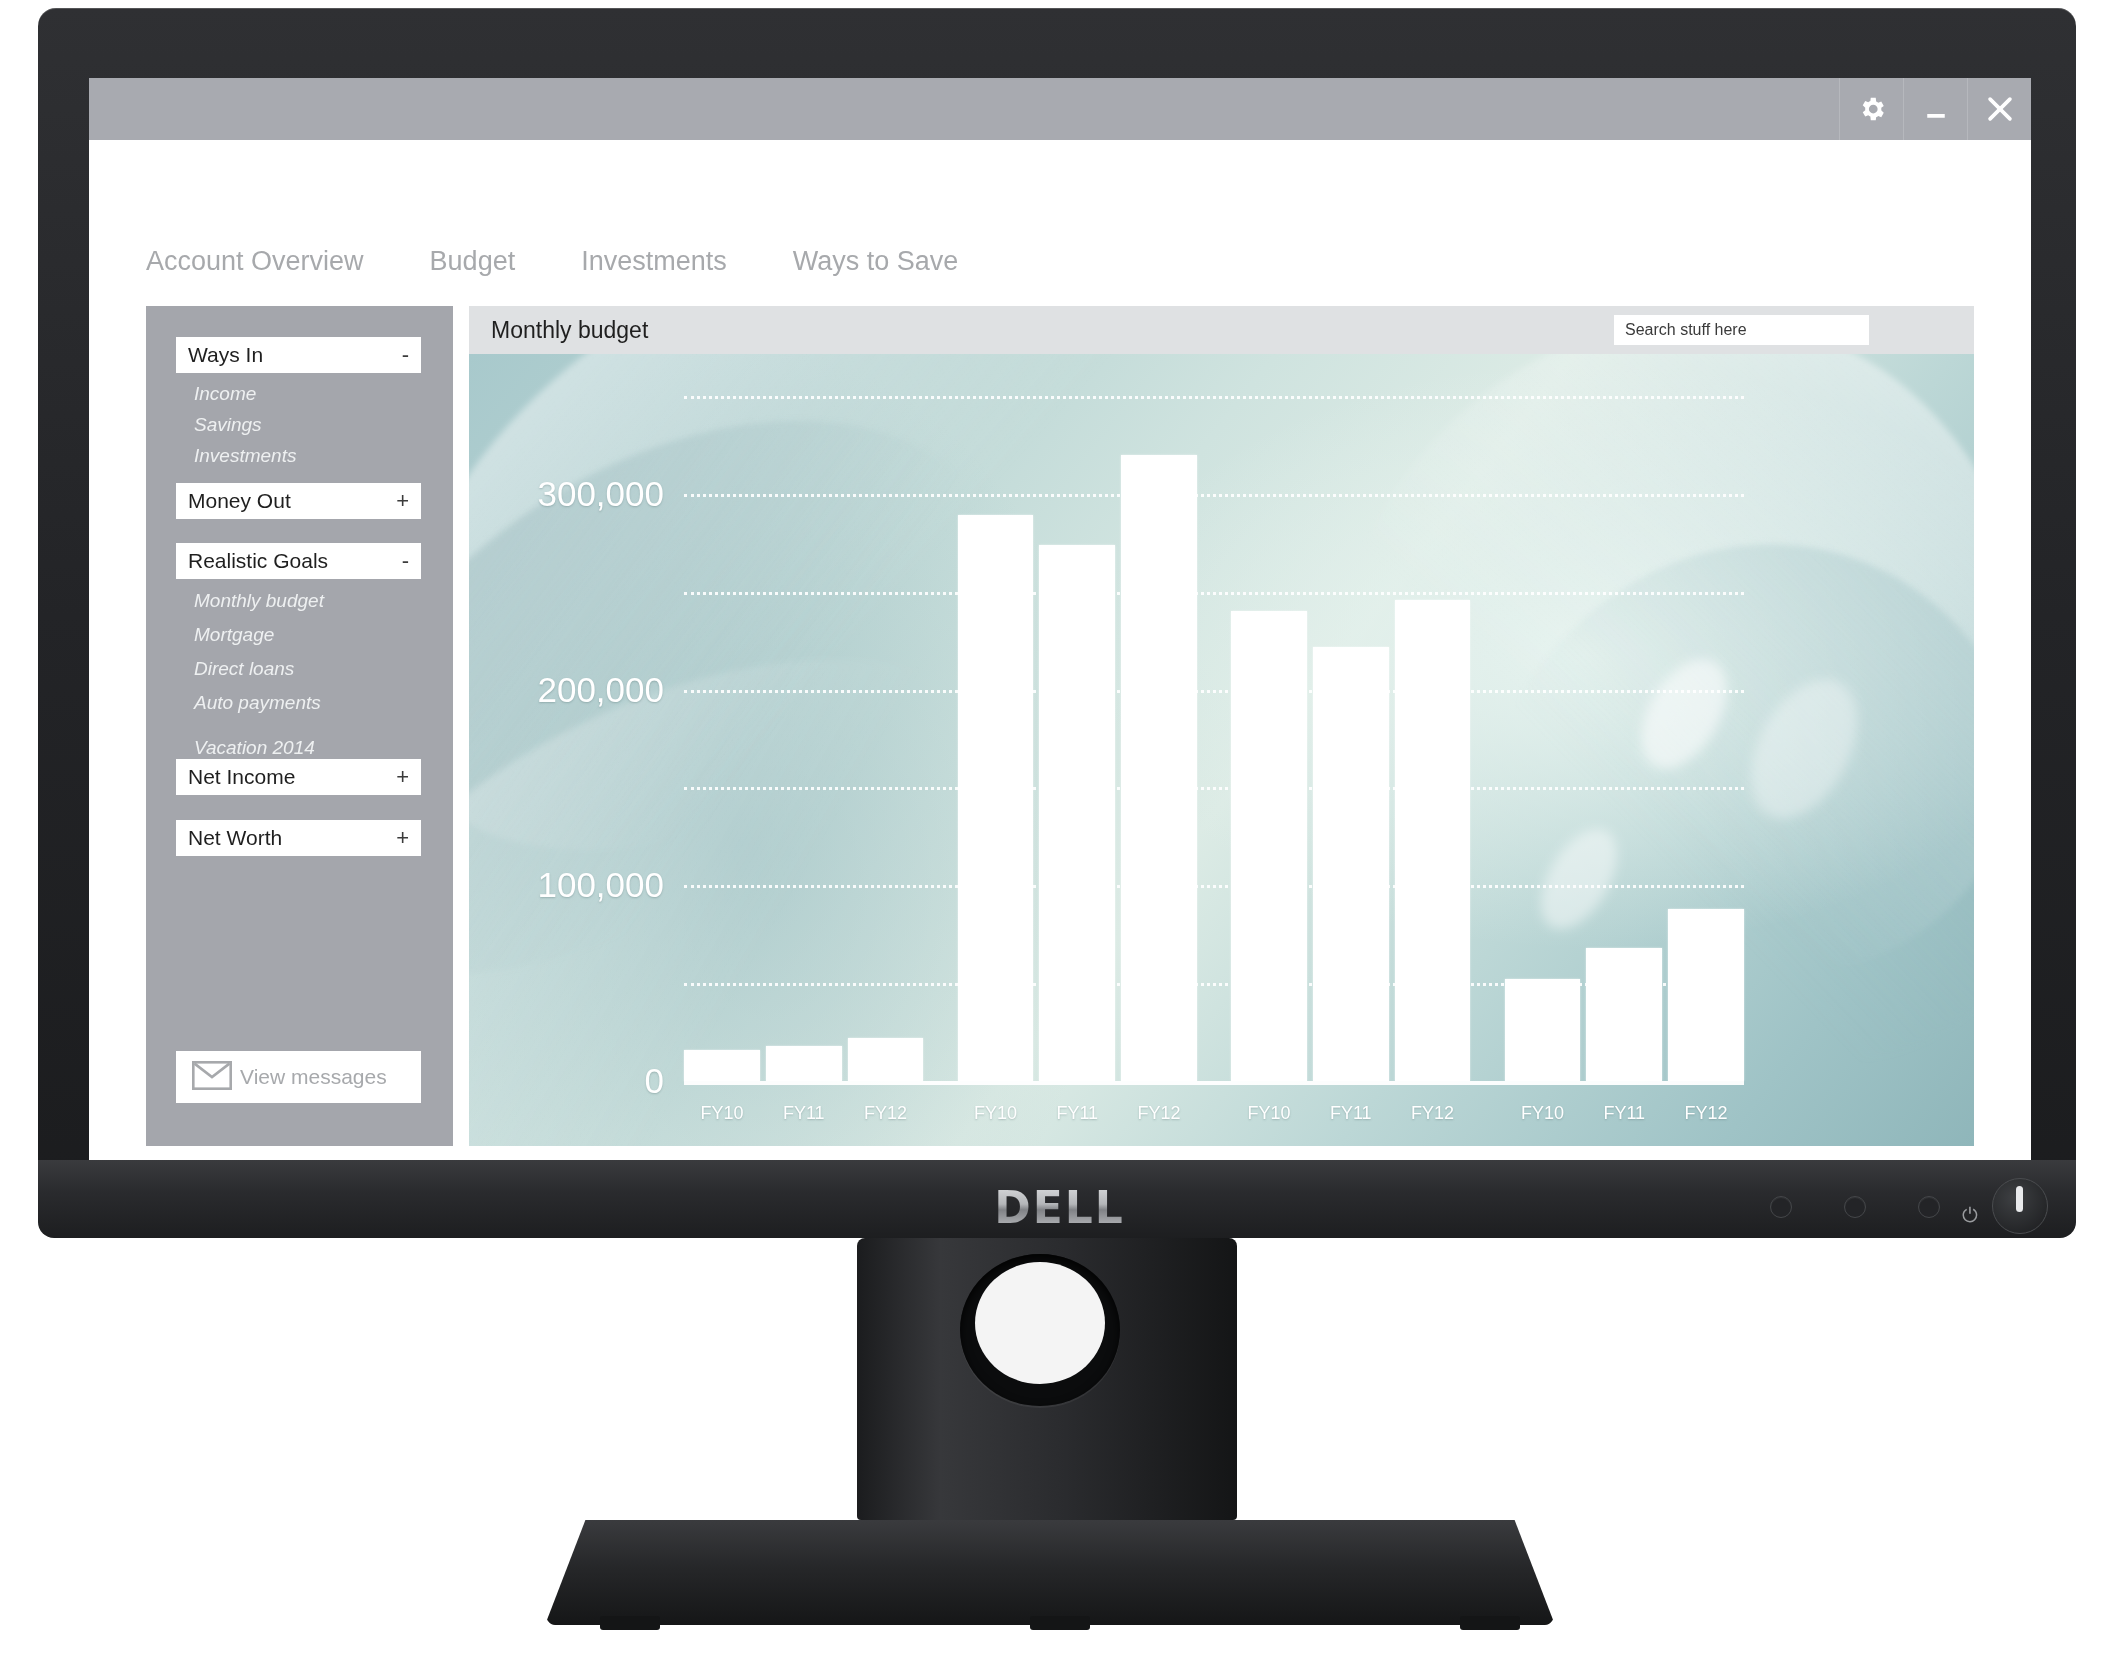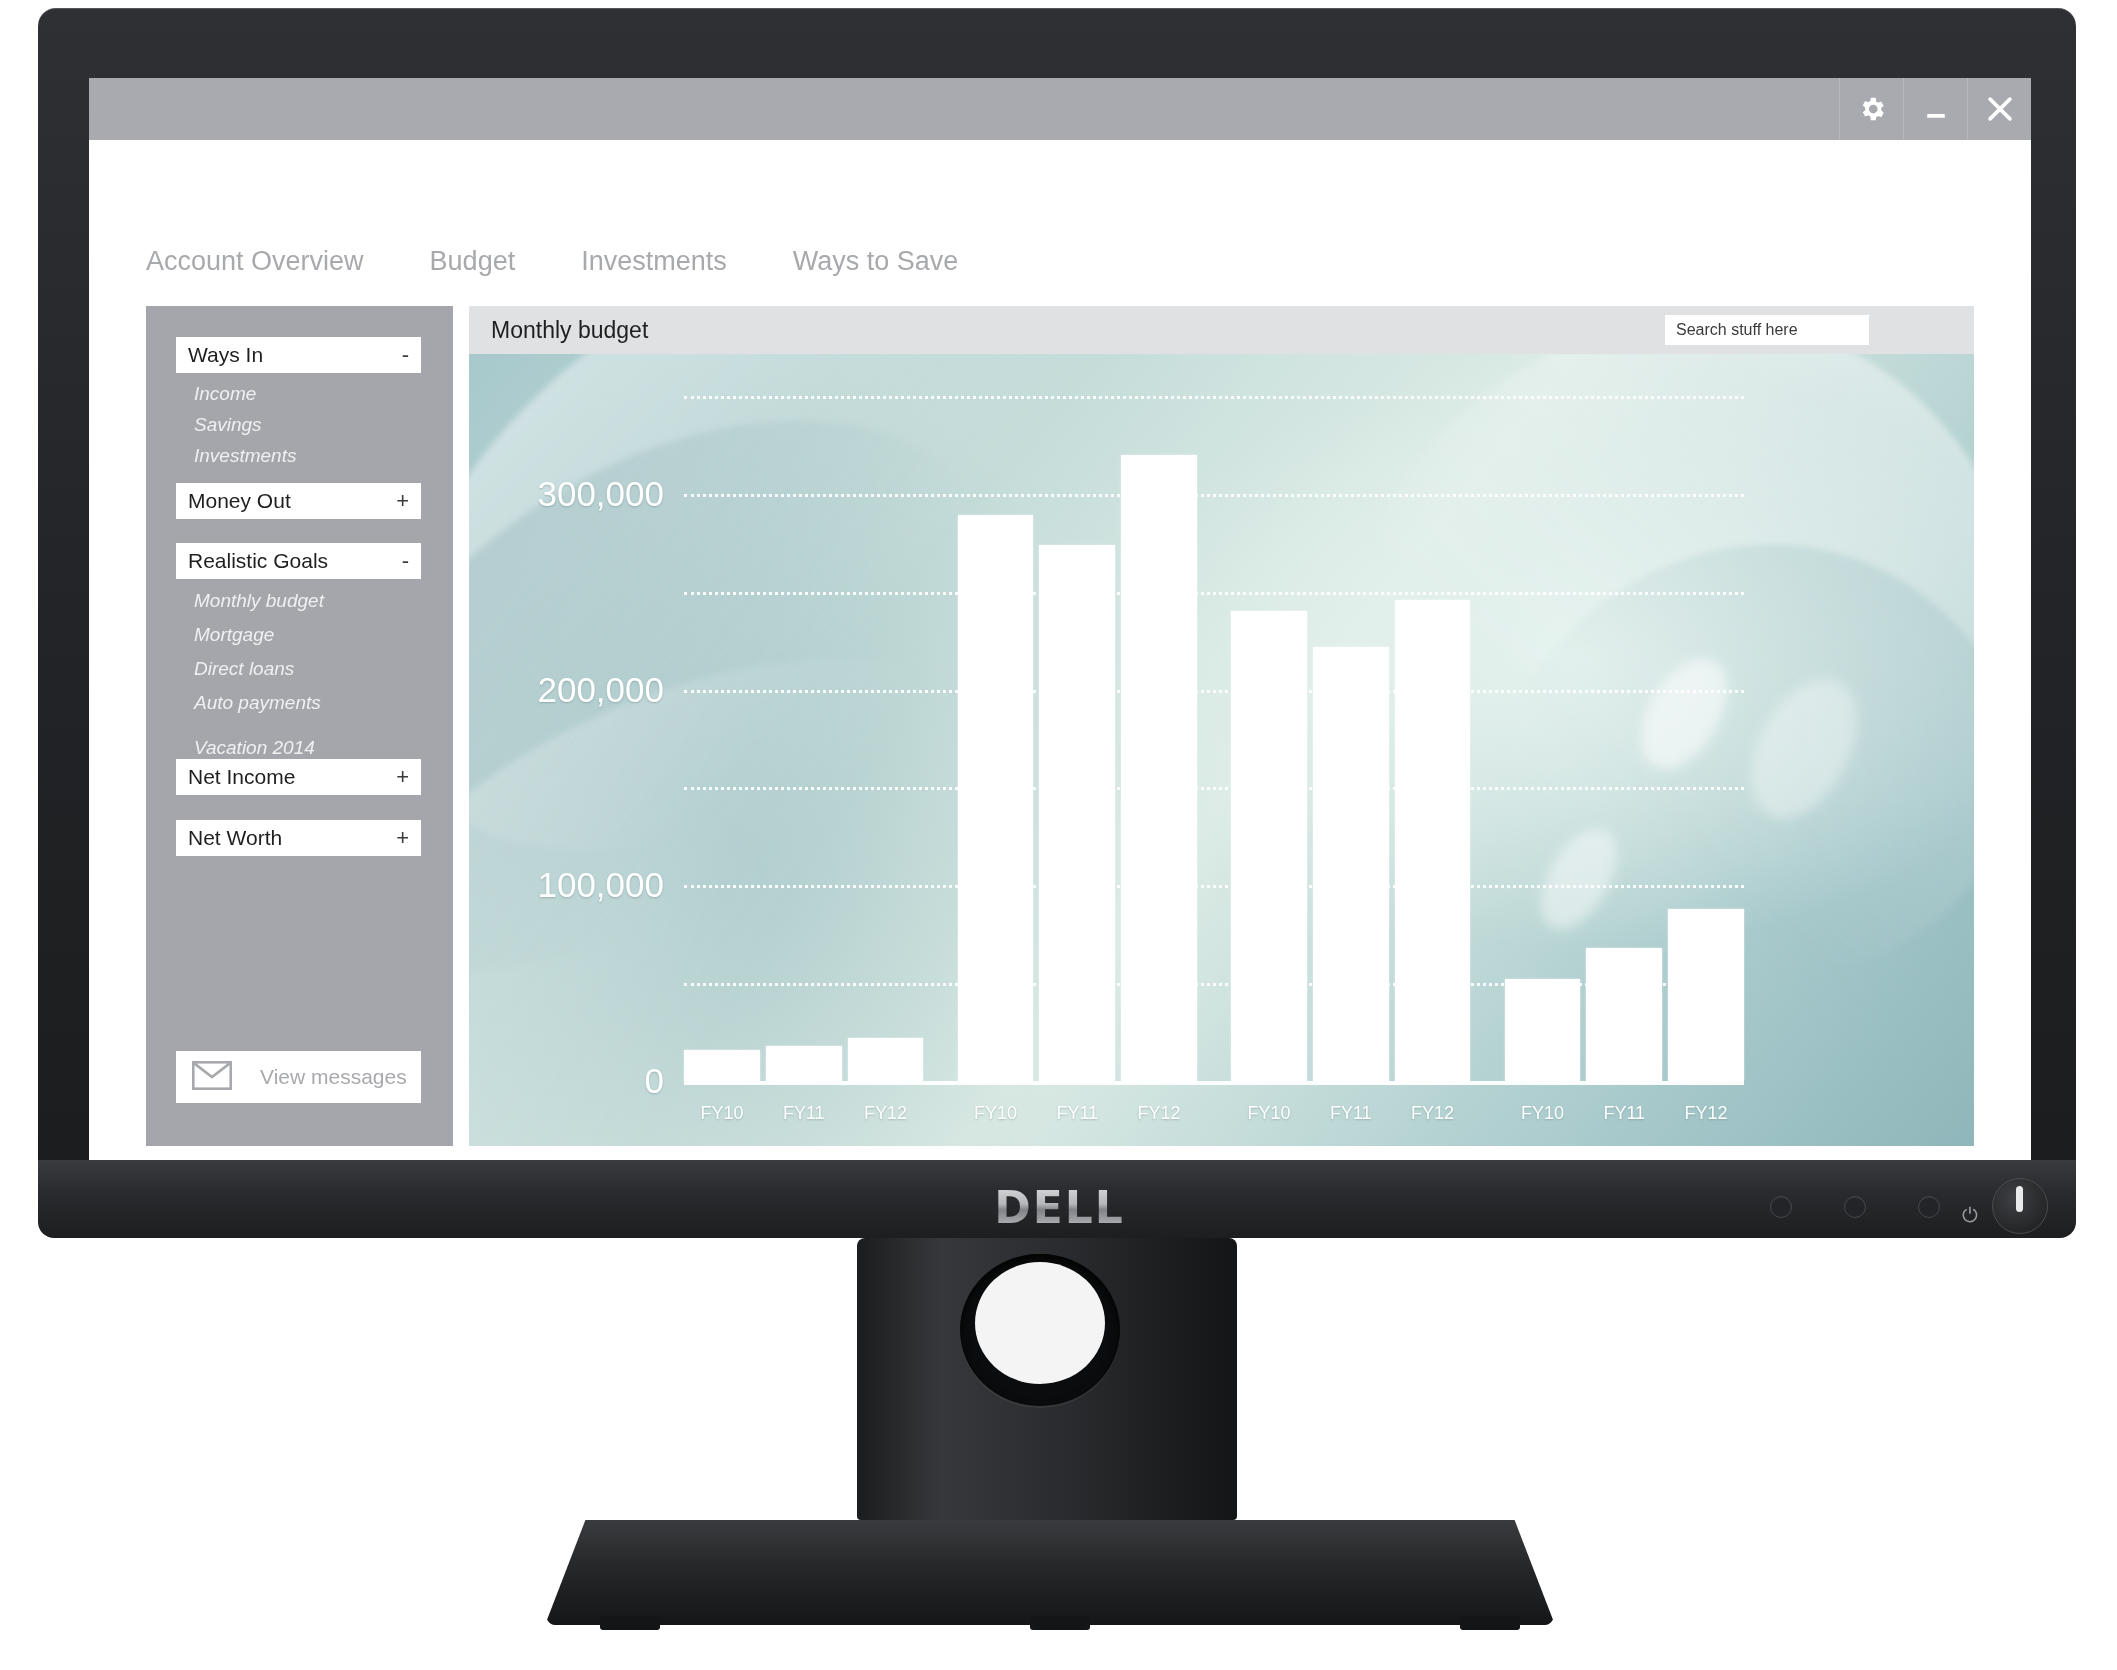--- a/index.html
+++ b/index.html
@@ -98,31 +98,31 @@
   .side-row .lbl{font-size:21px;color:#1f1f1f;}
   .side-row .tgl{font-size:22px;color:#3b3b3b;line-height:1;}
   .side-sub{
     position:absolute;left:48px;font-size:19px;color:#eef0f1;white-space:nowrap;cursor:pointer;font-style:italic;
   }
   .msg-btn{
     position:absolute;left:30px;top:745px;width:245px;height:52px;background:#ffffff;
     display:flex;align-items:center;cursor:pointer;
   }
   .msg-btn .env{margin-left:16px;}
-  .msg-btn .mlbl{margin-left:28px;font-size:21px;color:#a7a9ac;text-align:center;}
+  .msg-btn .mlbl{margin-left:8px;font-size:21px;color:#a7a9ac;text-align:center;}
 
   
   .content{position:absolute;left:380px;top:166px;width:1505px;height:840px;}
   .content-head{
     position:absolute;left:0;top:0;width:1505px;height:48px;background:#dfe1e3;
     display:flex;align-items:center;
   }
   .content-title{margin-left:22px;font-size:23px;color:#1f1f1f;}
   .search-box{
-    position:absolute;right:105px;top:9px;width:204px;height:30px;background:#ffffff;
+    position:absolute;right:105px;top:9px;width:255px;height:30px;background:#ffffff;
     display:flex;align-items:center;cursor:text;
   }
   .search-box .ph{margin-left:11px;font-size:16px;color:#3a3a3a;}
 
   
   .chart{
     position:absolute;left:0;top:48px;width:1505px;height:792px;overflow:hidden;
     background:
       radial-gradient(ellipse 700px 420px at 74% 38%, rgba(232,244,240,.95) 0%, rgba(195,219,218,0) 70%),
       radial-gradient(ellipse 520px 700px at 18% 62%, rgba(156,190,194,.55) 0%, rgba(156,190,194,0) 72%),

